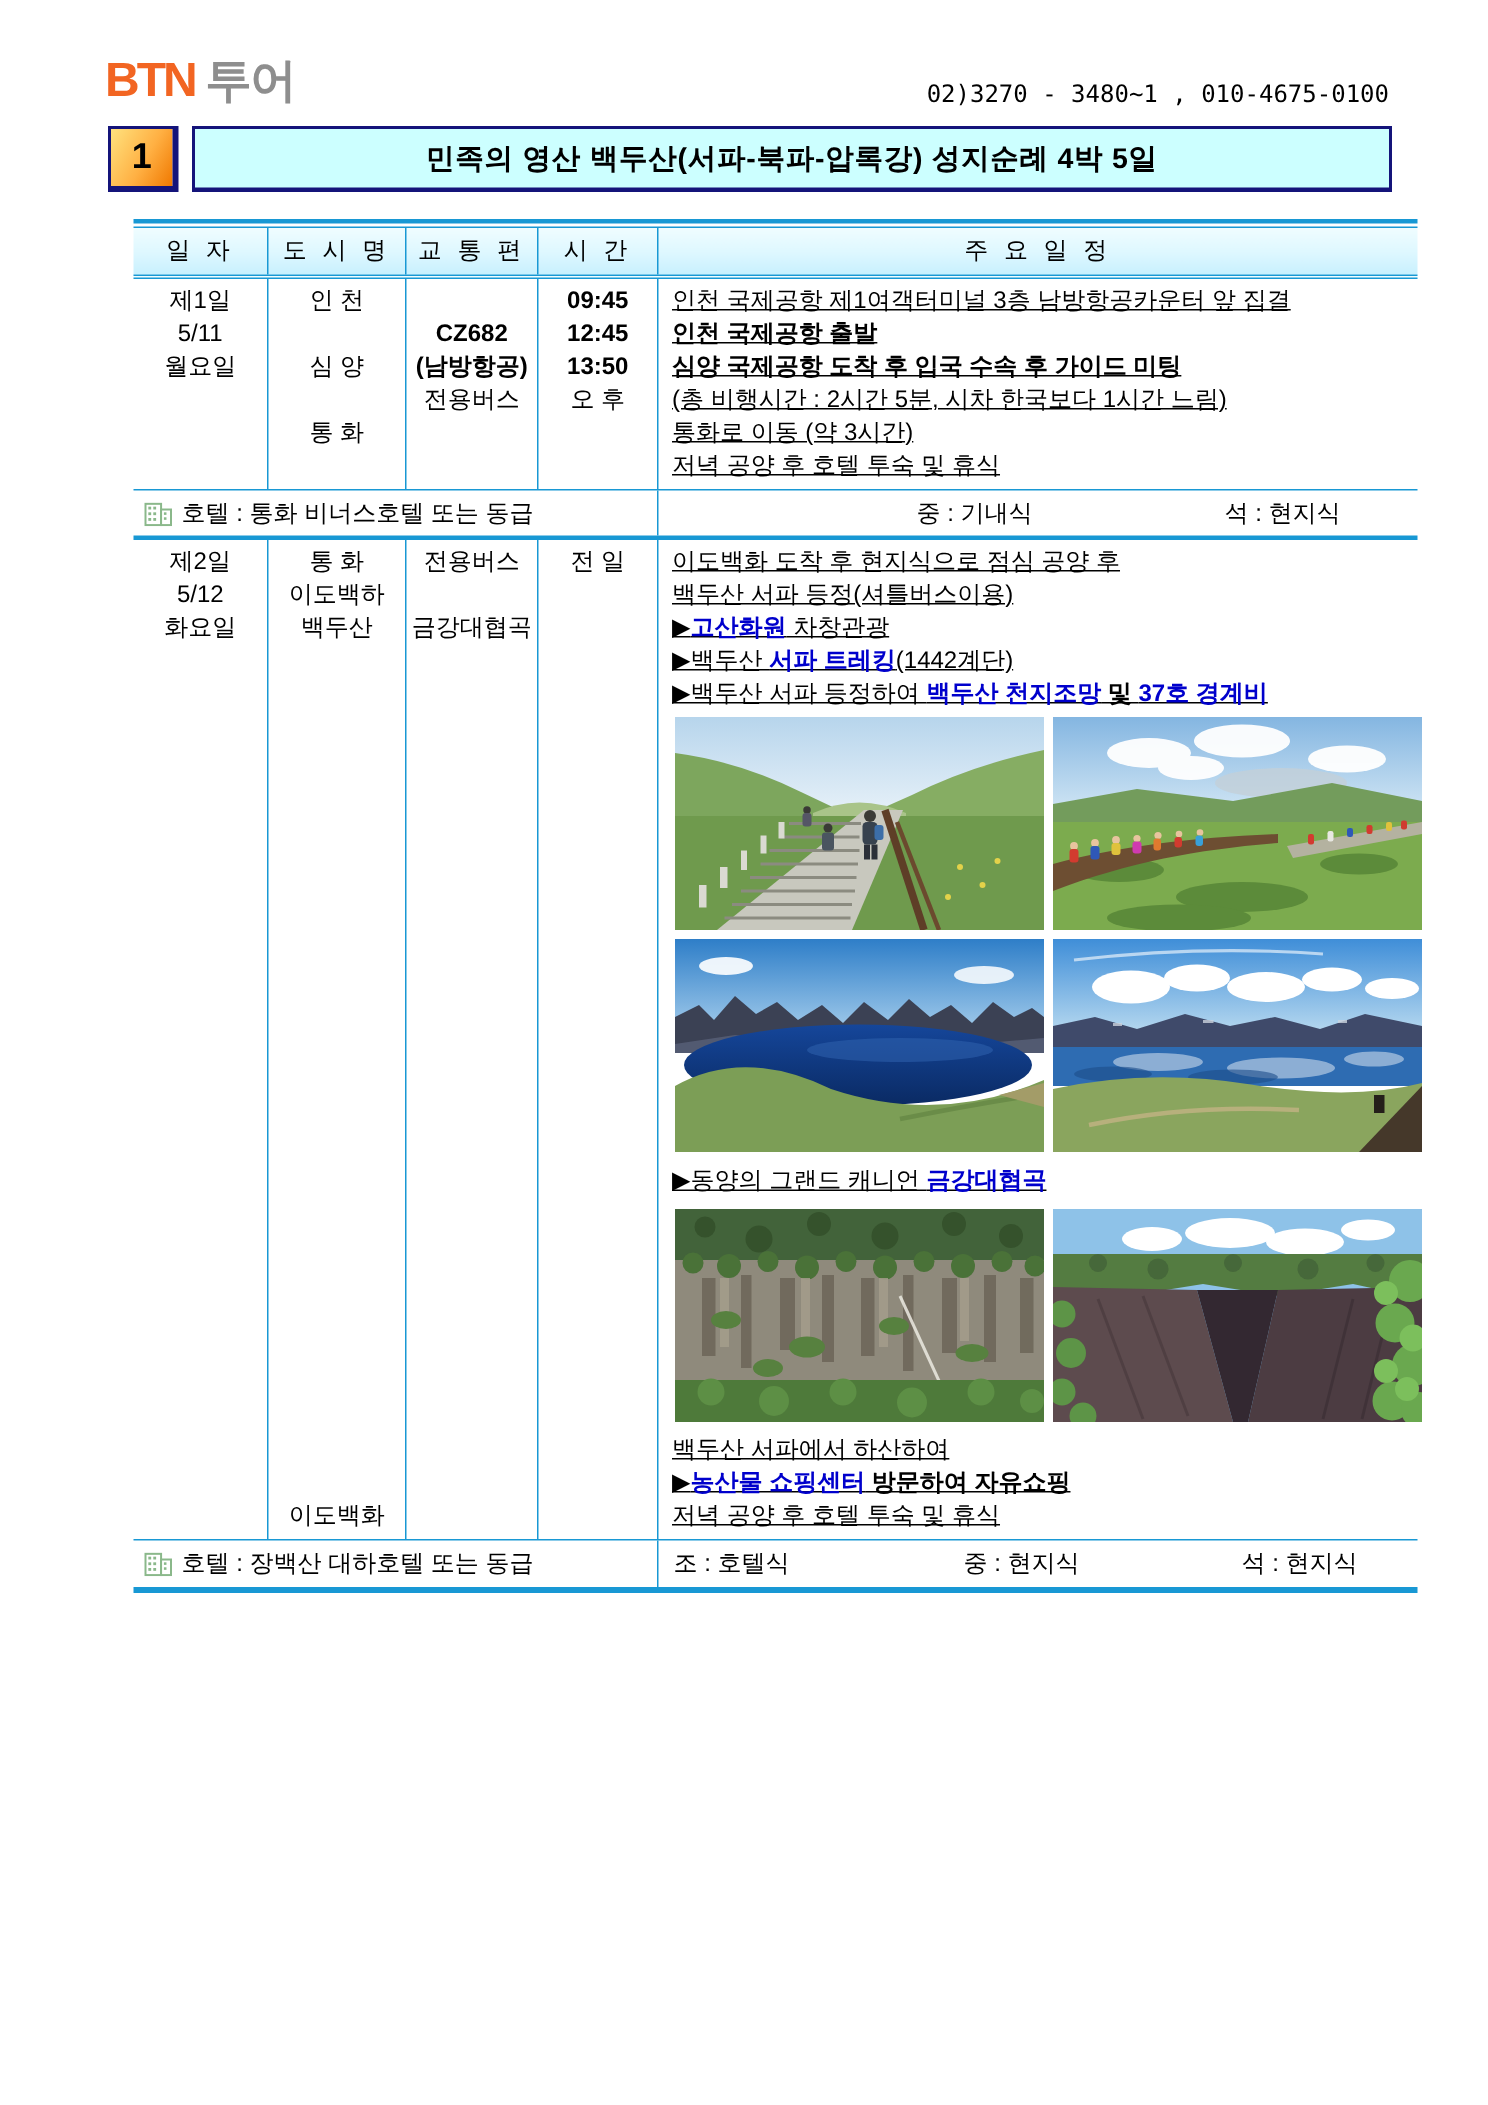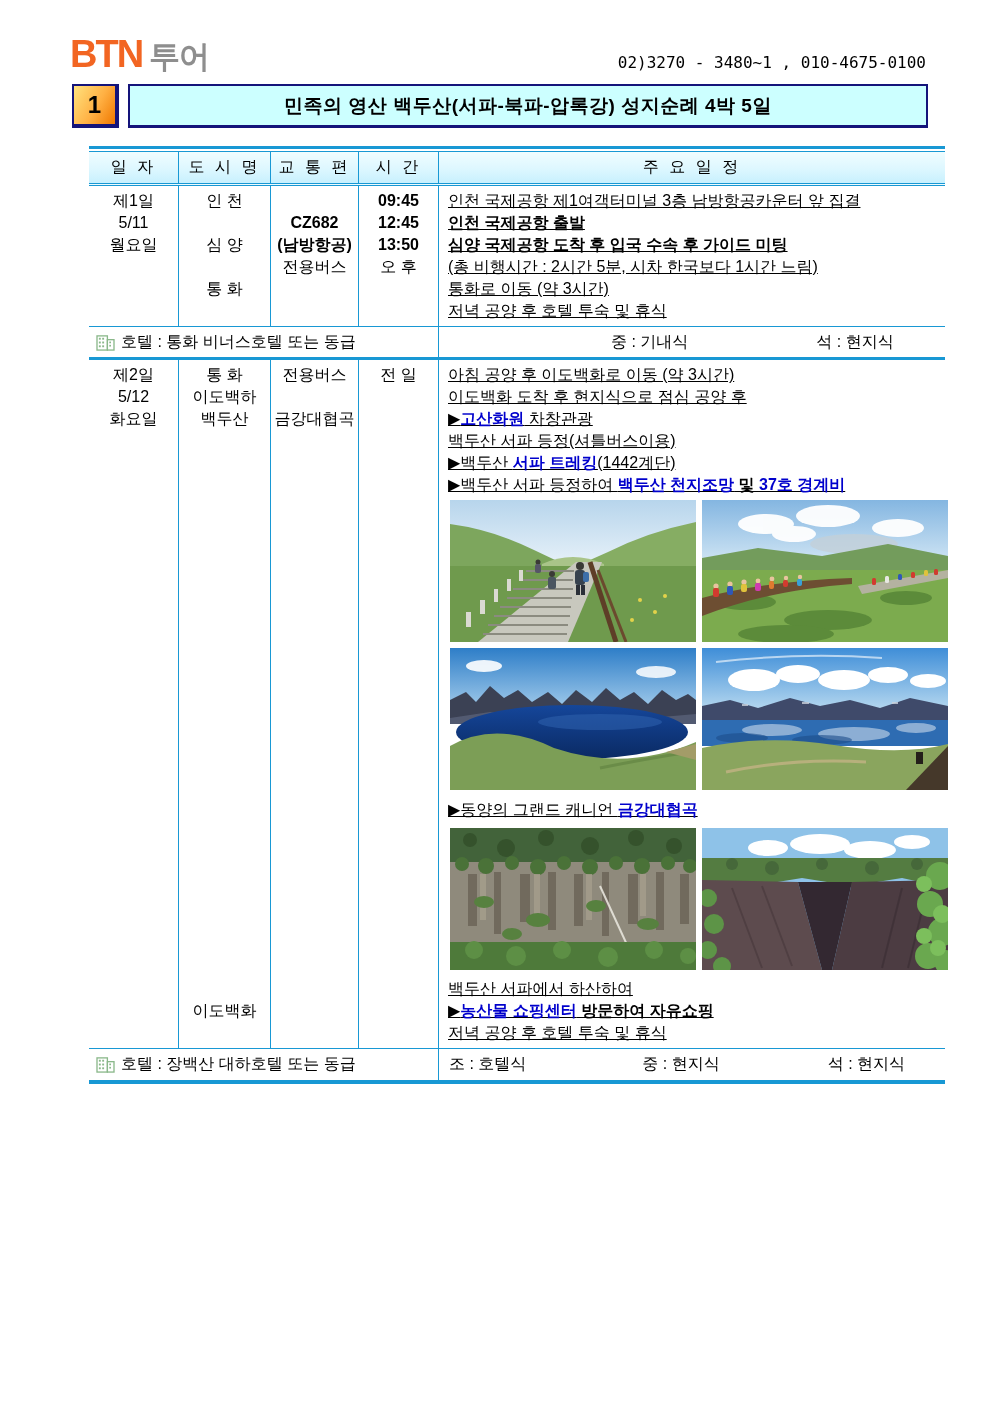--- a/index.html
+++ b/index.html
@@ -1,21 +1,21 @@
 <!DOCTYPE html>
 <html><head>
 <meta charset="utf-8">
 <style>
   html,body{margin:0;padding:0;background:#ffffff;}
   .page{position:relative;width:992px;height:1403px;background:#ffffff;overflow:hidden;
         font-family:"Liberation Sans","DejaVu Sans",sans-serif;color:#000;}
 
   
   .logo{position:absolute;left:70px;top:33px;display:flex;align-items:baseline;gap:7px;}
-  .logo-btn{font-size:38px;font-weight:800;color:#F26522;letter-spacing:-2px;}
+  .logo-btn{font-size:32px;font-weight:800;color:#F26522;letter-spacing:-2px;}
   .logo-tour{font-size:31px;font-weight:700;color:#8E8E8E;letter-spacing:-1px;}
   .phone{position:absolute;top:53px;right:66px;font-family:"DejaVu Sans Mono",monospace;
          font-size:16px;font-weight:500;letter-spacing:0px;}
 
   
   .titlebar{position:absolute;left:72px;top:84px;width:856px;height:44px;display:flex;gap:9px;}
   .numbox{width:47px;height:100%;box-sizing:border-box;
           background:linear-gradient(120deg,#FFE27E 0%,#FFB043 55%,#F07800 100%);
           border:2px solid #14147A;border-right-width:4px;border-bottom-width:4px;
           display:flex;align-items:center;justify-content:center;font-size:24px;font-weight:700;}
@@ -159,26 +159,25 @@
       </div>
       <div class="c cc">
         <div class="ln">전용버스</div>
         <div class="ln"></div>
         <div class="ln">금강대협곡</div>
       </div>
       <div class="c cc">
         <div class="ln">전 일</div>
       </div>
       <div class="c sched">
-        <div class="ln">아침 공양 후 이도백화로 이동 (약 3시간)</div>
         <div class="ln">이도백화 도착 후 현지식으로 점심 공양 후</div>
+        <div class="ln">백두산 서파 등정(셔틀버스이용)</div>
         <div class="ln">
           <span>▶</span><span class="bl">고산화원</span><span> 차창관광</span>
         </div>
-        <div class="ln">백두산 서파 등정(셔틀버스이용)</div>
         <div class="ln">
           <span>▶백두산 </span><span class="bl">서파 트레킹</span><span>(1442계단)</span>
         </div>
         <div class="ln">
           <span>▶백두산 서파 등정하여 </span><span class="bl">백두산 천지조망</span><span class="b"> 및 </span><span class="bl">37호 경계비</span>
         </div>
 
         <div class="photos first">
 
           <svg class="ph" viewBox="0 0 246 142" preserveAspectRatio="none">

